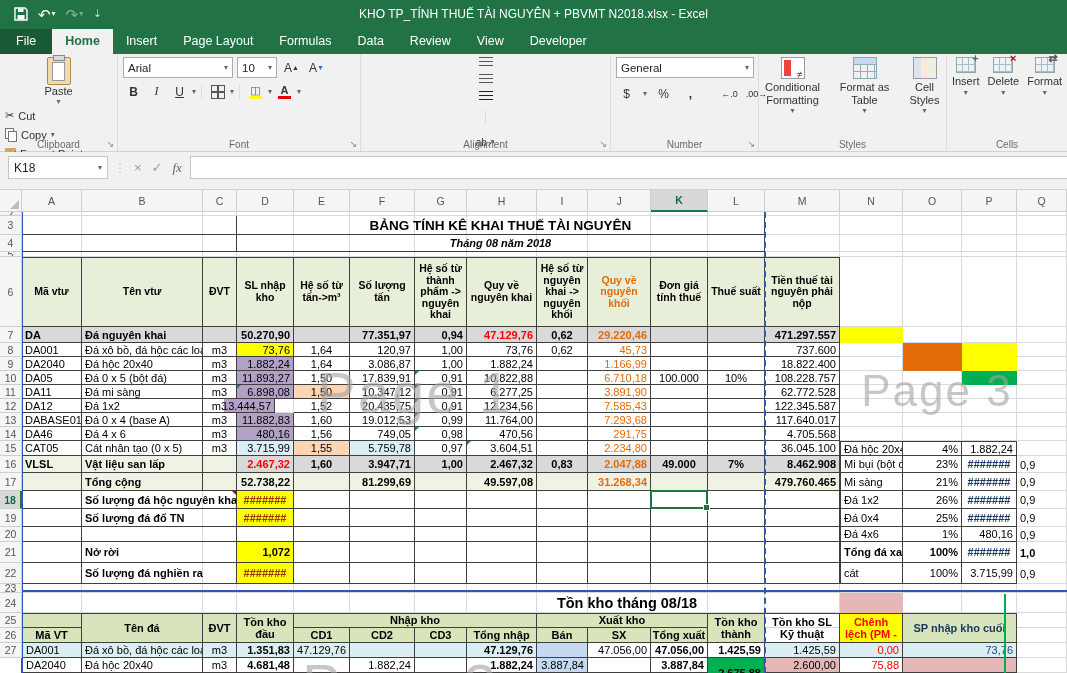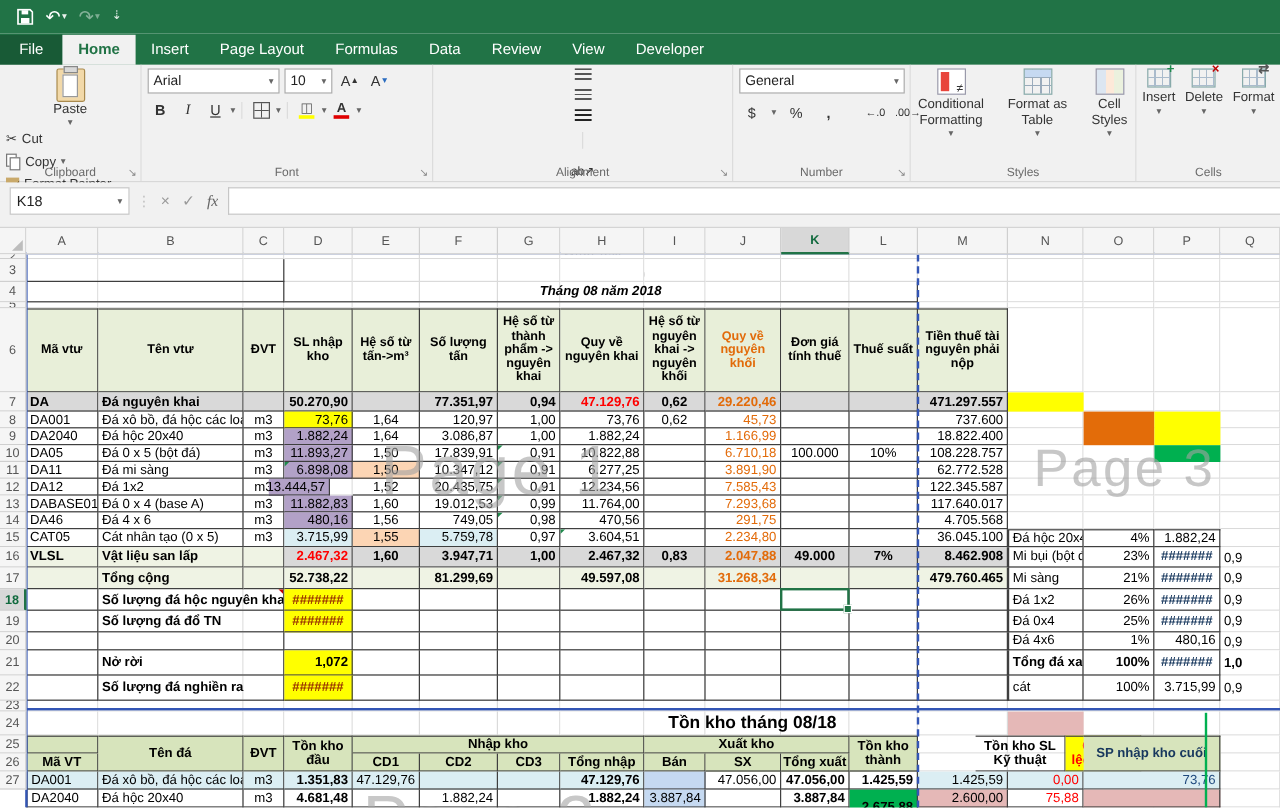--- a/index.html
+++ b/index.html
@@ -88,21 +88,21 @@
         align-items:center;overflow:hidden;white-space:nowrap;}
   .gl{border-right:1px solid #DADADA;border-bottom:1px solid #DADADA;background:#fff;}
   .tb{border-right:1px solid #3F3F3F;border-bottom:1px solid #3F3F3F;}
   .tt{border-top:1px solid #3F3F3F;} .tl{border-left:1px solid #3F3F3F;}
   .r{justify-content:flex-end;} .ctr{justify-content:center;text-align:center;}
   .b{font-weight:bold;} .it{font-style:italic;} .f13{font-size:13.5px;} .f14{font-size:14.5px;}
   .hd{white-space:normal;text-align:center;justify-content:center;font-weight:bold;background:#E8EFD9;
       font-size:10.5px;line-height:1.1;padding:0 1px;}
   .hb{white-space:normal;text-align:center;justify-content:center;font-weight:bold;background:#D7E4BC;
       font-size:11px;line-height:1.1;padding:0 1px;}
-  .hw{white-space:normal;text-align:center;justify-content:center;font-weight:bold;font-size:11px;line-height:1.1;margin-left:48px;}
+  .hw{white-space:normal;text-align:center;justify-content:center;font-weight:bold;font-size:11px;line-height:1.1;}
   .red{color:#FF0000;} .or{color:#E26B0A;} .nav{color:#17375D;} .dkr{color:#993300;} .blu{color:#1F497D;}
   .bgY{background:#FFFF00;} .bgP{background:#B2A1C7;} .bgPe{background:#FCD5B4;}
   .bgLB{background:#DBEEF3;} .bgMB{background:#C5D9F1;} .bgGy{background:#D9D9D9;}
   .bgLG{background:#EFF3E4;} .bgOr{background:#E36C09;} .bgGn{background:#00B050;} .bgPk{background:#E5B8B7;}
   .cg::before{content:"";position:absolute;top:0;left:0;width:0;height:0;border-top:4px solid #1F8A4C;border-right:4px solid transparent;}
   .crr::after{content:"";position:absolute;top:0;right:0;width:0;height:0;border-top:4px solid #C00000;border-left:4px solid transparent;}
   .wm{position:absolute;color:#A3A3A3;opacity:.6;pointer-events:none;transform:translate(-50%,-50%);
       letter-spacing:2px;font-weight:400;white-space:nowrap;}
   .pbl{position:absolute;}
   .pb-h{background:#3355B4;height:2px;}
@@ -123,20 +123,21 @@
           <rect x="3.5" y="8" width="7" height="4.5" fill="#fff"></rect>
           <rect x="4" y="1.5" width="5.5" height="3.5" fill="#fff"></rect>
         </svg>
     </span>
     <span class="qi">↶<span class="dd">▾</span></span>
     <span class="qi dim">↷<span class="dd">▾</span></span>
     <span class="qi">
         <span class="dd" style="font-size:10px;">⇣</span>
       </span>
   </div>
+  <div id="wtitle">KHO TP_TÍNH THUẾ TÀI NGUYÊN + PBVMT N2018.xlsx - Excel</div>
 </div>
 
 <div id="tabsbar">
   <span class="rtab filetab">File</span>
   <span class="rtab active">Home</span>
   <span class="rtab">Insert</span>
   <span class="rtab">Page Layout</span>
   <span class="rtab">Formulas</span>
   <span class="rtab">Data</span>
   <span class="rtab">Review</span>
@@ -827,20 +828,21 @@
     <div class="cell tb" style="left: 294px; top: 563px; width: 56px; height: 21px;"></div>
     <div class="cell tb" style="left: 350px; top: 563px; width: 65px; height: 21px;"></div>
     <div class="cell tb" style="left: 415px; top: 563px; width: 52px; height: 21px;"></div>
     <div class="cell tb" style="left: 467px; top: 563px; width: 70px; height: 21px;"></div>
     <div class="cell tb" style="left: 537px; top: 563px; width: 51px; height: 21px;"></div>
     <div class="cell tb" style="left: 588px; top: 563px; width: 63px; height: 21px;"></div>
     <div class="cell tb" style="left: 651px; top: 563px; width: 57px; height: 21px;"></div>
     <div class="cell tb" style="left: 708px; top: 563px; width: 57px; height: 21px;"></div>
     <div class="cell tb" style="left: 765px; top: 563px; width: 75px; height: 21px;"></div>
     <div class="cell tb" style="left: 22px; top: 216px; width: 215px; height: 19px;"></div>
+    <div class="cell tb ctr b f13" style="left: 237px; top: 216px; width: 528px; height: 19px;">BẢNG TÍNH KÊ KHAI THUẾ TÀI NGUYÊN</div>
     <div class="cell tb" style="left: 22px; top: 235px; width: 215px; height: 17px;"></div>
     <div class="cell tb ctr b it" style="left: 237px; top: 235px; width: 528px; height: 17px;">Tháng 08 năm 2018</div>
     <div class="cell hd tb tt" style="left: 22px; top: 257px; width: 60px; height: 70px;">Mã vtư</div>
     <div class="cell hd tb tt" style="left: 82px; top: 257px; width: 121px; height: 70px;">Tên vtư</div>
     <div class="cell hd tb tt" style="left: 203px; top: 257px; width: 34px; height: 70px;">ĐVT</div>
     <div class="cell hd tb tt" style="left: 237px; top: 257px; width: 57px; height: 70px;">SL nhập kho</div>
     <div class="cell hd tb tt" style="left: 294px; top: 257px; width: 56px; height: 70px;">Hệ số từ tấn-&gt;m³</div>
     <div class="cell hd tb tt" style="left: 350px; top: 257px; width: 65px; height: 70px;">Số lượng tấn</div>
     <div class="cell hd tb tt" style="left: 415px; top: 257px; width: 52px; height: 70px;">Hệ số từ thành phẩm -&gt; nguyên khai</div>
     <div class="cell hd tb tt" style="left: 467px; top: 257px; width: 70px; height: 70px;">Quy về nguyên khai</div>

